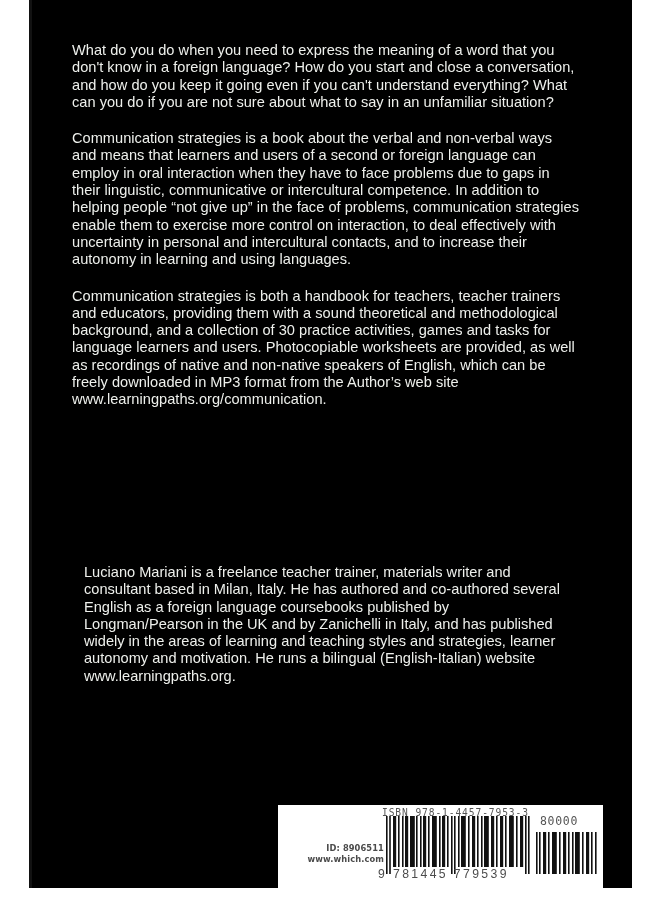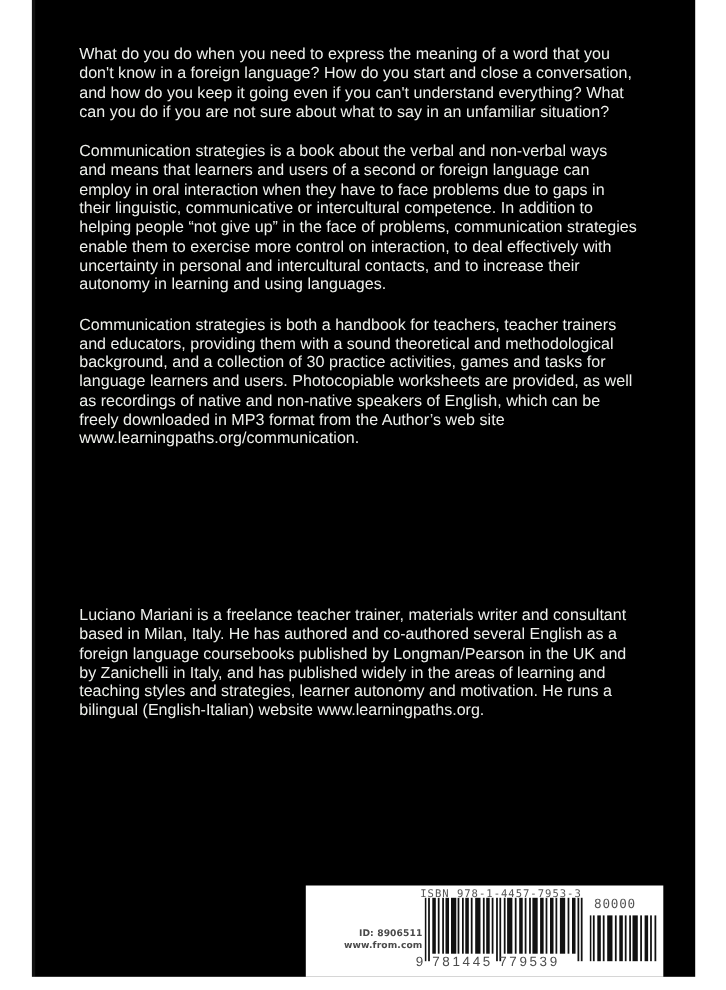--- a/index.html
+++ b/index.html
@@ -50,21 +50,21 @@
   }
 
   
   #author-bio {
     position: absolute;
     left: 43px;
     top: 552px;
     width: 507px;
   }
   #author-bio p {
-    margin: 0;
+    margin: 12px;
     color: #eef0ec;
     font-size: 14.6px;
     line-height: 17.3px;
     font-weight: 400;
   }
   #barcode-wrap {
     position: absolute;
     left: 278px;
     top: 805px;
     width: 325px;
@@ -143,21 +143,21 @@
     <p>Luciano Mariani is a freelance teacher trainer, materials writer and consultant based in Milan, Italy. He has authored and co-authored several English as a foreign language coursebooks published by Longman/Pearson in the UK and by Zanichelli in Italy, and has published widely in the areas of  learning and teaching styles and strategies, learner autonomy and motivation. He runs a bilingual (English-Italian) website www.learningpaths.org.</p>
   </div>
 
 </div>
 
 <div id="barcode-wrap">
   <div id="barcode-inner">
 
     <div id="lulu-id">
       <div>ID: 8906511</div>
-      <div>www.from.com</div>
+      <div>www.which.com</div>
     </div>
 
     <div id="isbn-text">ISBN 978-1-4457-7953-3</div>
     <div id="price-code-text">80000</div>
 
     <svg id="ean-bars" class="bars" width="146" height="58" viewBox="0 0 146 58" xmlns="http://www.w3.org/2000/svg">
       <g fill="#111111">
         <rect x="0" y="0" width="1.6" height="58"></rect>
         <rect x="3.2" y="0" width="1.6" height="58"></rect>
         <rect x="7" y="0" width="3.2" height="51"></rect>

